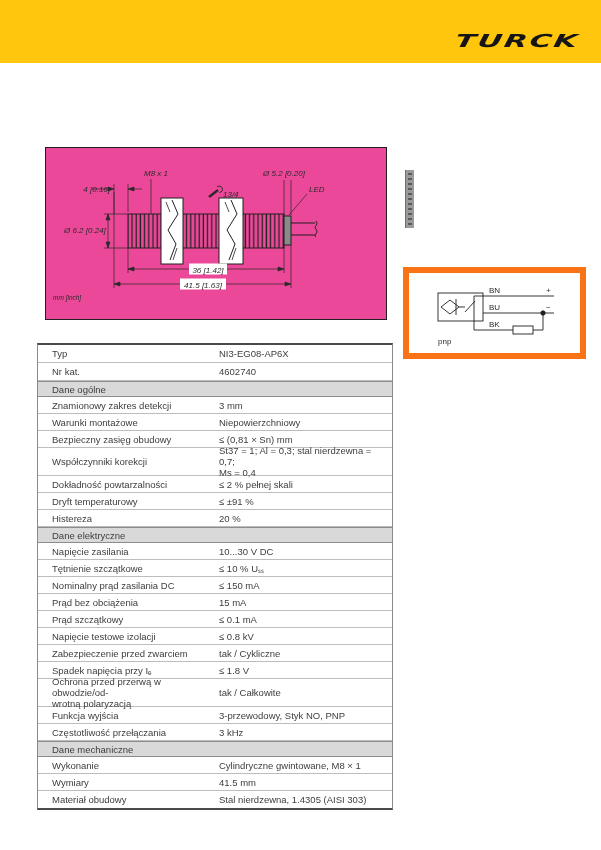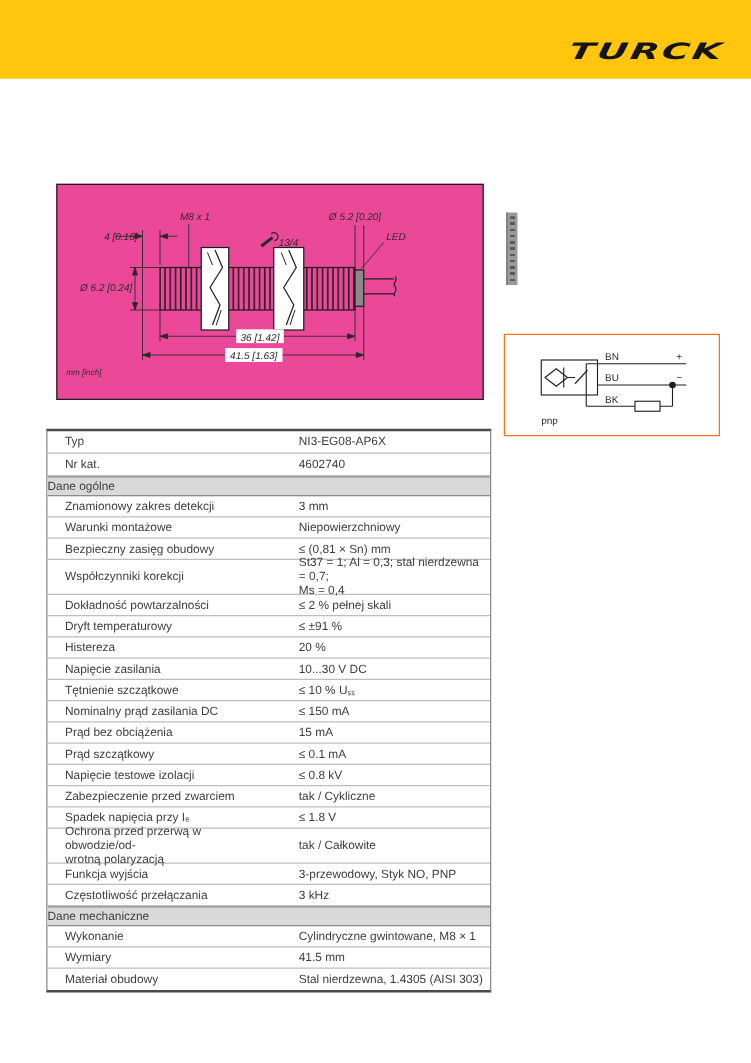--- a/index.html
+++ b/index.html
@@ -19,21 +19,21 @@
   .draw-box svg{display:block;width:100%;height:100%;}
 
   
   .gray-tab{position:absolute;left:405px;top:170px;width:8px;height:58px;background:#9a9a9a;
             border-left:1px solid #6f6f6f;}
   .gray-tab:before{content:"";position:absolute;left:2px;top:3px;width:4px;bottom:3px;
             background:repeating-linear-gradient(to bottom,#5a5a5a 0 2px,transparent 2px 5px);}
 
   
   .wire-box{position:absolute;left:403px;top:267px;width:171px;height:80px;
-            background:#fff;border:1px solid #f97316;}
+            background:#fff;border:6px solid #f97316;}
   .wire-box svg{display:block;width:100%;height:100%;}
 
   svg text{font-family:"Liberation Sans",sans-serif;fill:#2b2b2b;}
   .dimtxt{font-size:8px;}
   .tinytxt{font-size:6.5px;}
   .wiretxt{font-size:8px;}
 
   
   .spec{position:absolute;left:37px;top:343px;width:356px;
         border-top:2px solid #4a4a4a;border-bottom:2px solid #4a4a4a;
@@ -41,22 +41,22 @@
         box-sizing:border-box;}
   .trow{display:flex;align-items:center;box-sizing:border-box;
         border-bottom:1px solid #bdbdbd;height:17px;font-size:9.5px;line-height:11px;}
   .trow.first{height:18px;justify-content:flex-end;}
   .trow.tall{height:28px;}
   .trow:last-child{border-bottom:none;justify-content:flex-end;}
   .trow.section{background:#d9d9d9;height:16px;
         border-top:1px solid #8c8c8c;border-bottom:1px solid #8c8c8c;}
   .cell{box-sizing:border-box;white-space:pre-line;}
   .cell.label{flex:0 0 181px;padding-left:14px;padding-right:6px;}
-  .cell.value{flex:1 1 auto;padding-right:4px;margin-left:20px;}
-  .sec-label{font-size:9.5px;}
+  .cell.value{flex:1 1 auto;padding-right:4px;}
+  .sec-label{padding-left:14px;font-size:9.5px;}
 </style>
 </head>
 <body>
 
 <div id="stage">
 
   <div class="band">
     <div class="logo">TURCK</div>
   </div>
 
@@ -198,20 +198,23 @@
         <div class="cell value">≤ 2 % pełnej skali</div>
       </div>
       <div class="trow data">
         <div class="cell label">Dryft temperaturowy</div>
         <div class="cell value">≤ ±91 %</div>
       </div>
       <div class="trow data">
         <div class="cell label">Histereza</div>
         <div class="cell value">20 %</div>
       </div>
+      <div class="trow section">
+        <div class="sec-label">Dane elektryczne</div>
+      </div>
       <div class="trow data">
         <div class="cell label">Napięcie zasilania</div>
         <div class="cell value">10...30 V DC</div>
       </div>
       <div class="trow data">
         <div class="cell label">Tętnienie szczątkowe</div>
         <div class="cell value">≤ 10 % Uₛₛ</div>
       </div>
       <div class="trow data">
         <div class="cell label">Nominalny prąd zasilania DC</div>

